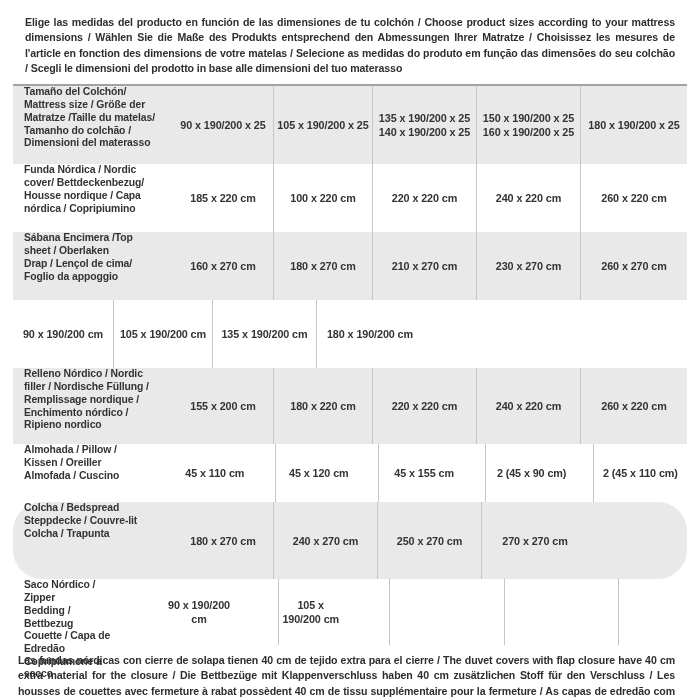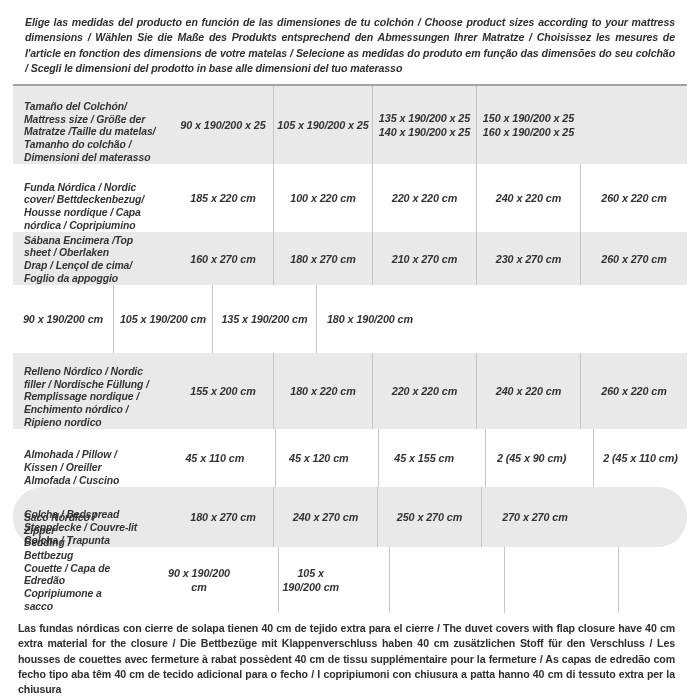--- a/index.html
+++ b/index.html
@@ -13,32 +13,30 @@
   }
   .page { width: 700px; height: 700px; }
 
   .intro {
     margin: 15px 25px 8px 25px;
     font-size: 10.6px;
     line-height: 1.45;
     text-align: justify;
     letter-spacing: -0.1px;
     color: #2e2e2e;
-    font-style: italic;
   }
 
   .size-table {
     margin: 0 13px 0 13px;
     border-top: 2px solid #a3a3a3;
   }
   .row {
     display: flex;
-    align-items: flex-end;
+    align-items: flex-start;
     background: #ffffff;
-    font-style: italic;
   }
   .row.band { background: #e9e9e9; }
 
   .label-cell {
     width: 160px;
     padding-left: 11px;
     font-size: 10.4px;
     line-height: 1.22;
     white-space: pre-line;
     letter-spacing: -0.1px;
@@ -55,25 +53,25 @@
     justify-content: center;
   }
   .c1 { width: 100px; }
   .c2 { width: 99px;  border-left: 1px solid #c6c6c6; }
   .c3 { width: 104px; border-left: 1px solid #c6c6c6; }
   .c4 { width: 104px; border-left: 1px solid #c6c6c6; }
   .c5 { width: 107px; border-left: 1px solid #c6c6c6; }
 
   .r1 { height: 78px; }
   .r2 { height: 68px; }
-  .r3 { height: 53px; }
+  .r3 { height: 68px; }
   .r4 { height: 68px; }
   .r5 { height: 76px; }
   .r6 { height: 58px; gap: 16px; }
-  .r7 { height: 60px; border-radius: 29px; }
+  .r7 { height: 77px; border-radius: 29px; }
   .r8 { height: 66px; gap: 47px; }
 
   .footer-note {
     margin: 8px 25px 0 18px;
     font-size: 10.6px;
     line-height: 1.42;
     text-align: justify;
     letter-spacing: -0.1px;
     color: #2e2e2e;
   }
@@ -92,20 +90,21 @@
 Mattress size / Größe der
 Matratze /Taille du matelas/
 Tamanho do colchão /
 Dimensioni del materasso</div>
       <div class="data-cell c1">90 x 190/200 x 25</div>
       <div class="data-cell c2">105 x 190/200 x 25</div>
       <div class="data-cell c3">135 x 190/200 x 25
 140 x 190/200 x 25</div>
       <div class="data-cell c4">150 x 190/200 x 25
 160 x 190/200 x 25</div>
+      <div class="data-cell c5">180 x 190/200 x 25</div>
     </div>
 
     <div class="row r2">
       <div class="label-cell">Funda Nórdica / Nordic
 cover/ Bettdeckenbezug/
 Housse nordique / Capa
 nórdica / Copripiumino</div>
       <div class="data-cell c1">185 x 220 cm</div>
       <div class="data-cell c2">100 x 220 cm</div>
       <div class="data-cell c3">220 x 220 cm</div>

